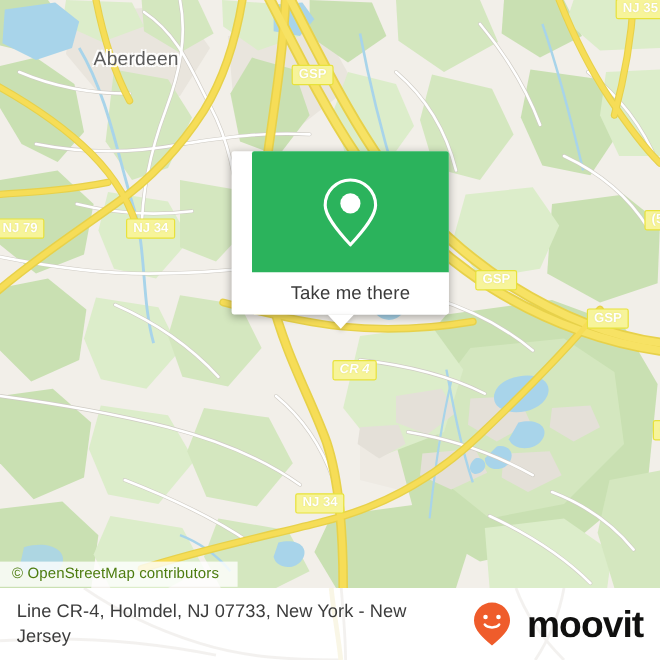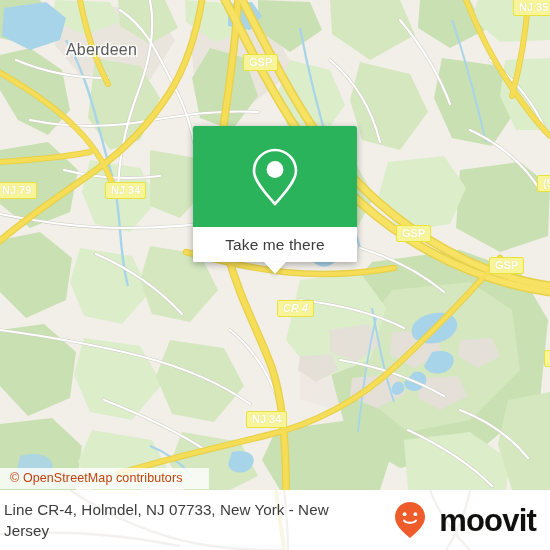--- a/index.html
+++ b/index.html
@@ -16,22 +16,22 @@
     position:absolute;left:0;top:0;width:550px;height:490px;
     background:#f2efe9;
     overflow:hidden;
   }
   .layer{position:absolute;left:0;top:0;width:550px;height:490px;}
 
   
   .attrib{
     position:absolute;left:0;top:468px;
     background:rgba(255,255,255,0.80);
-    padding:3px 26px 4px 10px;
-    font-size:12.5px;color:#c2410c;
+    padding:3px 15px 4px 10px;
+    font-size:12.5px;color:#4d7c0f;
     letter-spacing:.1px;
     white-space:nowrap;
   }
 
   
   .shield{
     position:absolute;
     border:1.6px solid #e8e23a;
     background:#f7f49a;
     color:#ffffff;
@@ -59,20 +59,21 @@
     letter-spacing:.2px;
   }
 
   
   .popup{
     position:absolute;left:193px;top:126px;width:164px;
     border-radius:2px;
     box-shadow:0 2px 7px rgba(0,0,0,.32);
     overflow:visible;
     background:#fff;
+    padding-left:17px;
   }
   .popup-head{
     height:101px;width:100%;
     background:#2bb35c;
     border-radius:2px 2px 0 0;
     display:flex;align-items:center;justify-content:center;
   }
   .popup-body{
     height:35px;width:100%;
     background:#fff;
@@ -92,21 +93,21 @@
     border-top:12px solid #ffffff;
     filter:drop-shadow(0 2px 2px rgba(0,0,0,.18));
   }
 
   
   .footer{
     position:absolute;left:0;top:490px;width:550px;height:60px;
     background:#fff;
     display:flex;align-items:center;
     box-sizing:border-box;
-    padding:0 14px 0 4px;
+    padding:0 14px 0 14px;
     overflow:hidden;
   }
   .footer-ghost{
     position:absolute;left:0;top:0;width:550px;height:60px;
     opacity:.35;
   }
   .footer-text{
     position:relative;z-index:2;
     font-size:15.2px;color:#3c3c3c;
     line-height:21px;
@@ -308,21 +309,21 @@
         <path d="M186 252 C216 260, 248 268, 284 272 C322 276, 358 274, 394 268"></path>
         <path d="M118 474 C168 458, 216 448, 264 436 C316 424, 360 400, 398 364 C434 330, 468 296, 500 258"></path>
         <path d="M466 0 C478 30, 492 58, 508 82 C524 106, 538 124, 550 136"></path>
         <path d="M528 0 C526 34, 520 66, 512 96"></path>
         <path d="M-5 70 C24 86, 52 104, 76 128 C98 150, 110 172, 116 196"></path>
         <path d="M80 0 C86 30, 94 58, 108 84"></path>
         <path d="M0 162 C30 160, 60 158, 90 152"></path>
       </g>
     </svg>
 
-    <div class="city" style="left:66px;top:41px;">Aberdeen</div>
+    <div class="city" style="left:78px;top:41px;">Aberdeen</div>
 
     <div class="shield" style="left:513px;top:-1px;">NJ 35</div>
     <div class="shield" style="left:243px;top:54px;">GSP</div>
     <div class="shield" style="left:-4px;top:182px;">NJ 79</div>
     <div class="shield" style="left:105px;top:182px;">NJ 34</div>
     <div class="shield" style="left:537px;top:175px;">(5</div>
     <div class="shield" style="left:396px;top:225px;">GSP</div>
     <div class="shield" style="left:489px;top:257px;">GSP</div>
     <div class="shield" style="left:277px;top:300px;font-style:italic;">CR 4</div>
     <div class="shield" style="left:544px;top:350px;">(52)</div>

